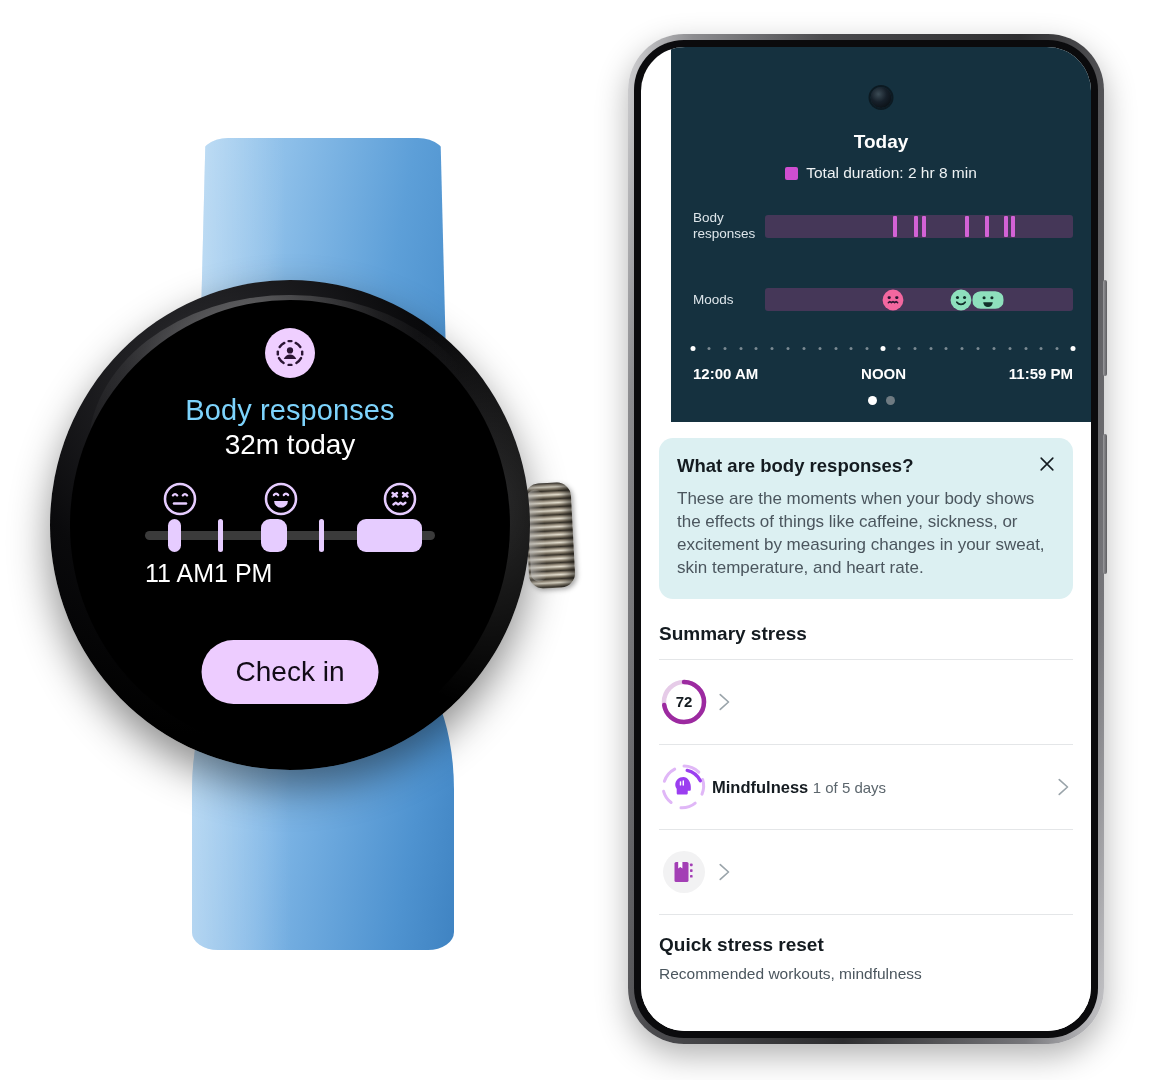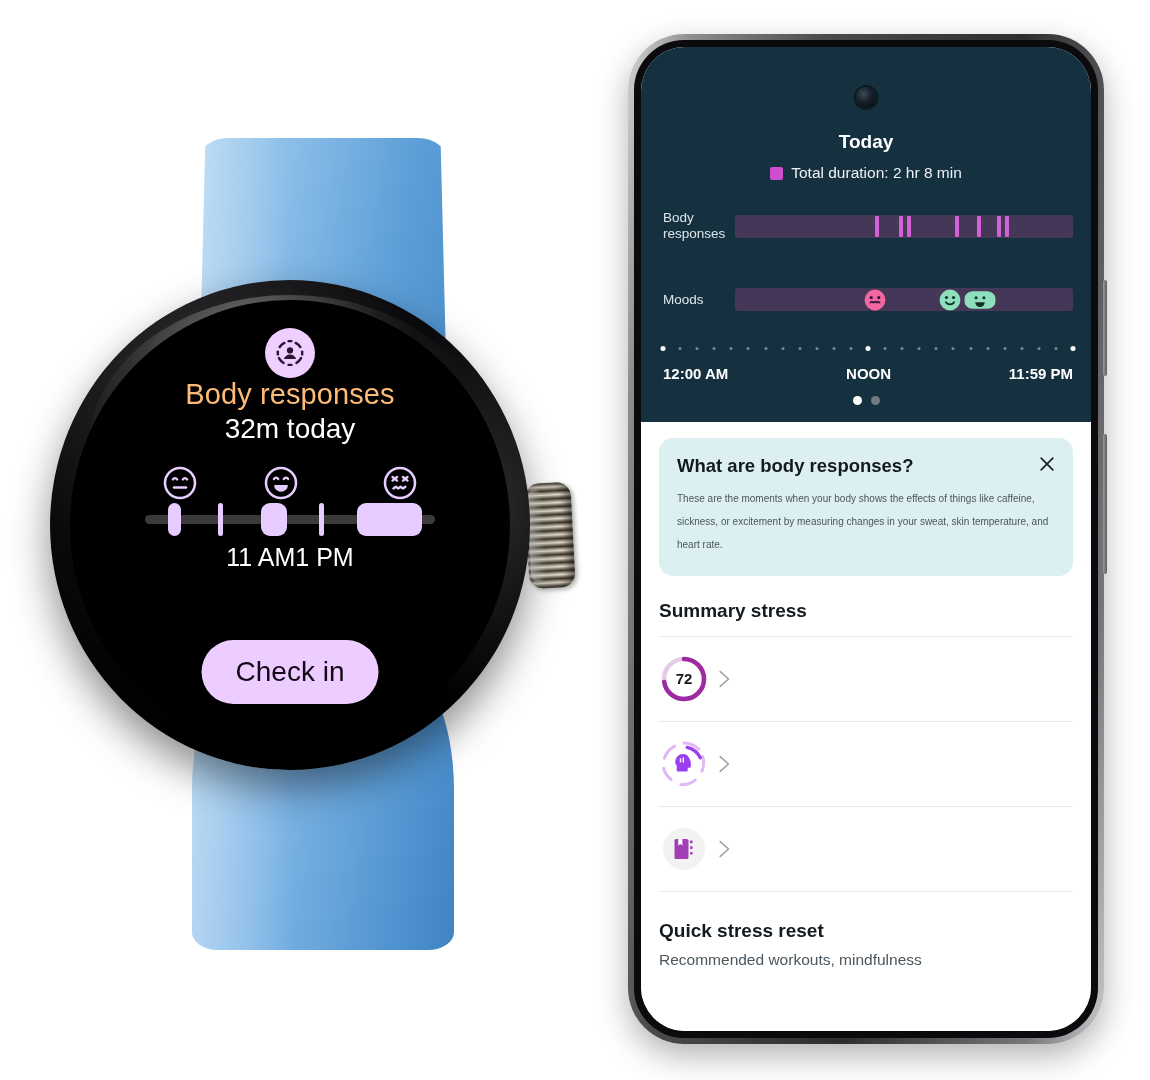--- a/index.html
+++ b/index.html
@@ -92,21 +92,22 @@
     display: flex; flex-direction: column; align-items: center;
     padding-top: 28px;
     z-index: 2;
   }
   .watch-topicon {
     width: 50px; height: 50px; border-radius: 50%;
     background: #efcfff;
     display: flex; align-items: center; justify-content: center;
   }
   .watch-title {
-    color: #fdba74;
+    margin-top: 16px;
+    color: #7dd3fc;
     font-size: 29px;
     letter-spacing: .1px;
   }
   .watch-sub {
     margin-top: 2px;
     color: #fff;
     font-size: 28px;
   }
   .watch-timeline-wrap { margin-top: 20px; width: 290px; position: relative; }
   .wtl-faces { position: relative; height: 42px; }
@@ -122,21 +123,21 @@
   }
   .wtl-mark {
     position: absolute;
     background: #e6ccff;
     border-radius: 9px;
     top: 38px;
     height: 33px;
   }
   .wtl-labels {
     position: absolute; top: 78px; left: 0; width: 100%;
-    display: flex; justify-content: center;
+    display: flex; justify-content: flex-start;
     color: #fff; font-size: 25px;
   }
   .watch-cta {
     position: absolute;
     left: 50%; transform: translateX(-50%);
     bottom: 46px;
     background: #edccff;
     color: #120b17;
     border: none;
     border-radius: 40px;
@@ -178,20 +179,21 @@
   }
   #phone-btn-volume { top: 246px; height: 96px; }
   #phone-btn-power  { top: 400px; height: 140px; }
 
   
   .ph-header {
     background: #15313f;
     padding-top: 26px;
     height: 375px;
     position: relative;
+    margin-left: 30px;
   }
   .ph-camera {
     position: absolute; left: 50%; transform: translateX(-50%);
     top: 40px;
     width: 21px; height: 21px; border-radius: 50%;
     background: radial-gradient(circle at 38% 34%, #3b4b55 0%, #16202a 42%, #05080b 100%);
     box-shadow: 0 0 0 2px #0c1a22;
   }
   .ph-today {
     margin-top: 58px;
@@ -277,21 +279,21 @@
   .info-title {
     font-size: 18.5px; font-weight: bold; color: #141b20;
     padding-right: 28px;
   }
   .info-close {
     position: absolute; top: 16px; right: 16px;
     width: 20px; height: 20px; cursor: pointer;
   }
   .info-body {
     margin-top: 10px;
-    font-size: 10px; line-height: 23px; color: #4b565e;
+    font-size: 17px; line-height: 23px; color: #4b565e;
   }
   .section-title {
     margin: 24px 0 0 0;
     font-size: 19px; font-weight: bold; color: #141b20;
   }
   .list-item {
     display: flex; align-items: center;
     gap: 3px;
     padding: 17px 0 17px 0;
     border-top: 1px solid #e4e6e8;
@@ -524,20 +526,24 @@
                   <path d="M5.4 19.3A21 21 0 0 1 15.7 7.1"></path>
                 </g>
                 <path d="M28.2 8.4a20 20 0 0 1 13.1 10.3" fill="none" stroke="#9b3ef0" stroke-width="3.4" stroke-linecap="round"></path>
                 <g transform="translate(13,13) scale(0.96)">
                   <path d="M12 2.2c-5 0-8.6 3.6-8.6 8 0 2 .7 3.2 1.5 4.1v4.6c0 .7.6 1.3 1.3 1.3h8.9c.7 0 1.3-.6 1.3-1.3v-2.4h1.9c.8 0 1.3-.6 1.3-1.3v-3c0-4.8-3.5-10-7.6-10z" fill="#9b3ef0"></path>
                   <rect x="8.1" y="6.4" width="1.5" height="4.6" rx=".7" fill="#fff"></rect>
                   <rect x="11" y="5.5" width="1.5" height="5.6" rx=".7" fill="#fff"></rect>
                 </g>
               </svg>
             </span>
+            <span class="li-text">
+              <span class="li-title">Mindfulness</span>
+              <span class="li-sub">1 of 5 days</span>
+            </span>
             <span class="li-chev">
               <svg width="22" height="22" viewBox="0 0 24 24">
                   <path d="M9 4l9 8-9 8" fill="none" stroke="#9aa4aa" stroke-width="1.8" stroke-linecap="round" stroke-linejoin="round"></path>
                 </svg>
             </span>
           </div>
 
           <div class="list-item">
             <span class="li-icon">
               <svg width="50" height="50" viewBox="0 0 50 50">
@@ -549,21 +555,21 @@
                 <rect x="31" y="28" width="2.6" height="2.6" rx=".7" fill="#a33fb5"></rect>
               </svg>
             </span>
             <span class="li-chev">
               <svg width="22" height="22" viewBox="0 0 24 24">
                   <path d="M9 4l9 8-9 8" fill="none" stroke="#9aa4aa" stroke-width="1.8" stroke-linecap="round" stroke-linejoin="round"></path>
                 </svg>
             </span>
           </div>
 
-          <div style="border-top:1px solid #e4e6e8; padding-top:28px;">
+          <div style="border-top:1px solid #e4e6e8; padding-top:19px;">
             <div class="section-title" style="margin:0">Quick stress reset</div>
             <div class="section-sub">Recommended workouts, mindfulness</div>
           </div>
 
         </div>
       </div>
     </div>
   </div>
 </div>
 

